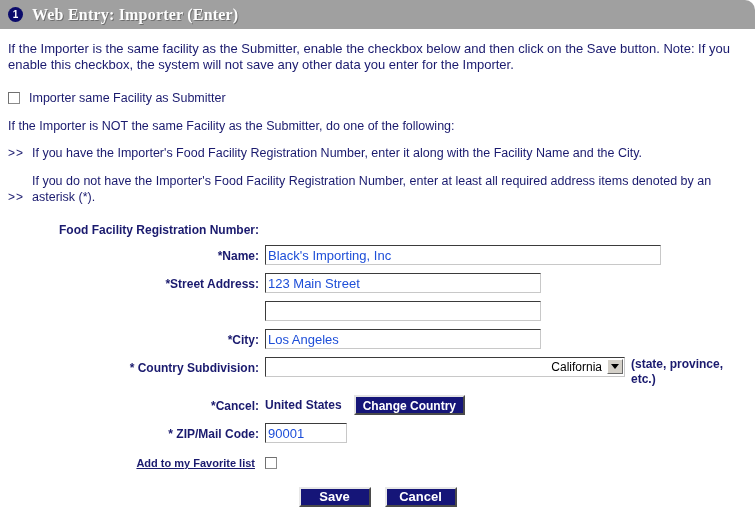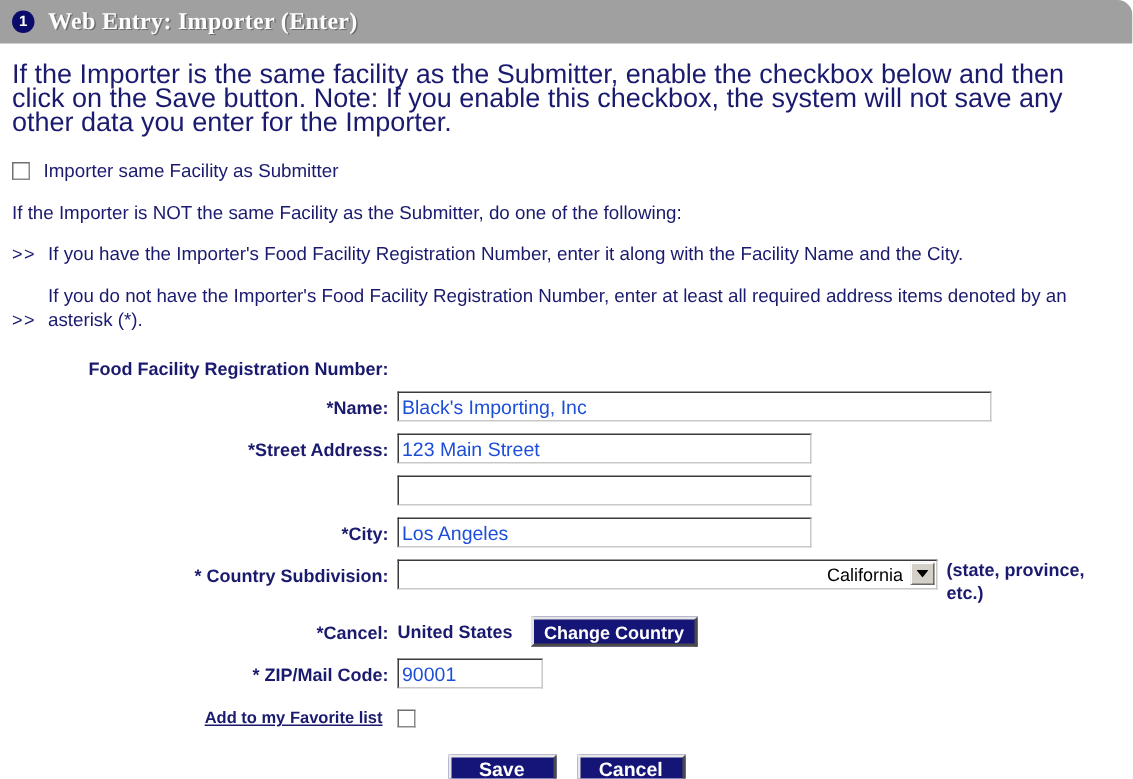--- a/index.html
+++ b/index.html
@@ -49,21 +49,21 @@
     letter-spacing: 0.2px;
     font-family: "Liberation Serif", serif;
   }
 
   
   .content {
     padding: 0 8px;
     box-sizing: border-box;
   }
   .intro {
-    font-size: 18px;
+    font-size: 13px;
     line-height: 16px;
     margin-top: 12px;
     margin-bottom: 0;
     max-width: 742px;
   }
 
   .cb-row {
     display: flex;
     align-items: center;
     margin-top: 18px;
@@ -139,21 +139,21 @@
     box-sizing: border-box;
     background: #ffffff;
     border: 1px solid;
     border-color: #3b3b3b #c8c8c8 #c8c8c8 #3b3b3b;
     outline: none;
   }
   .w-ffrn  { width: 157px; }
   .w-name  { width: 396px; }
   .w-addr  { width: 276px; }
   .w-city  { width: 276px; }
-  .w-zip   { width: 97px; }
+  .w-zip   { width: 82px; }
 
   
   .btn-navy {
     font-family: "Liberation Sans", sans-serif;
     font-size: 12px;
     font-weight: bold;
     color: #ffffff;
     background: #151578;
     border: 2px solid;
     border-color: #e4e4e4 #4a4a4a #4a4a4a #e4e4e4;

